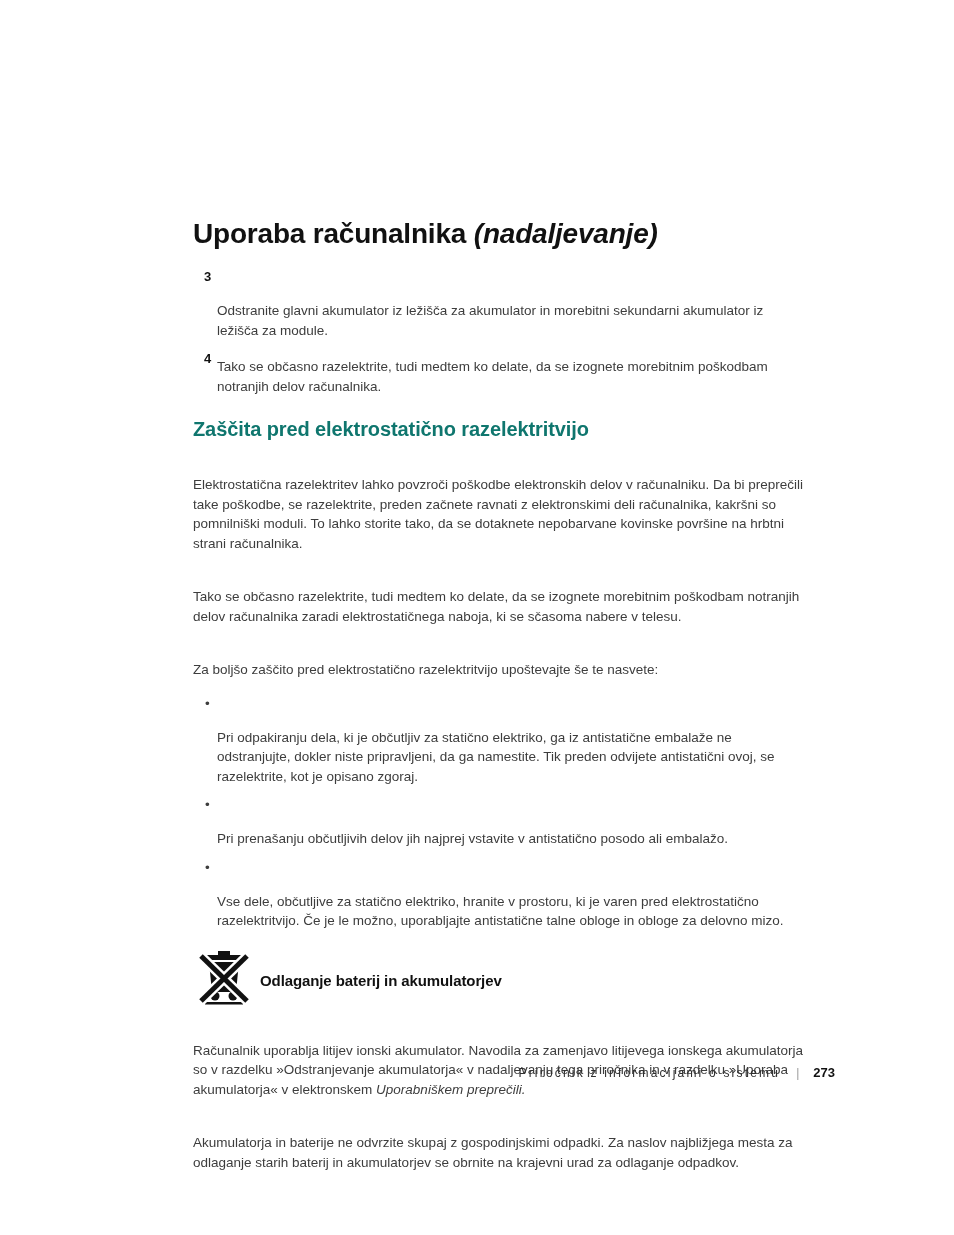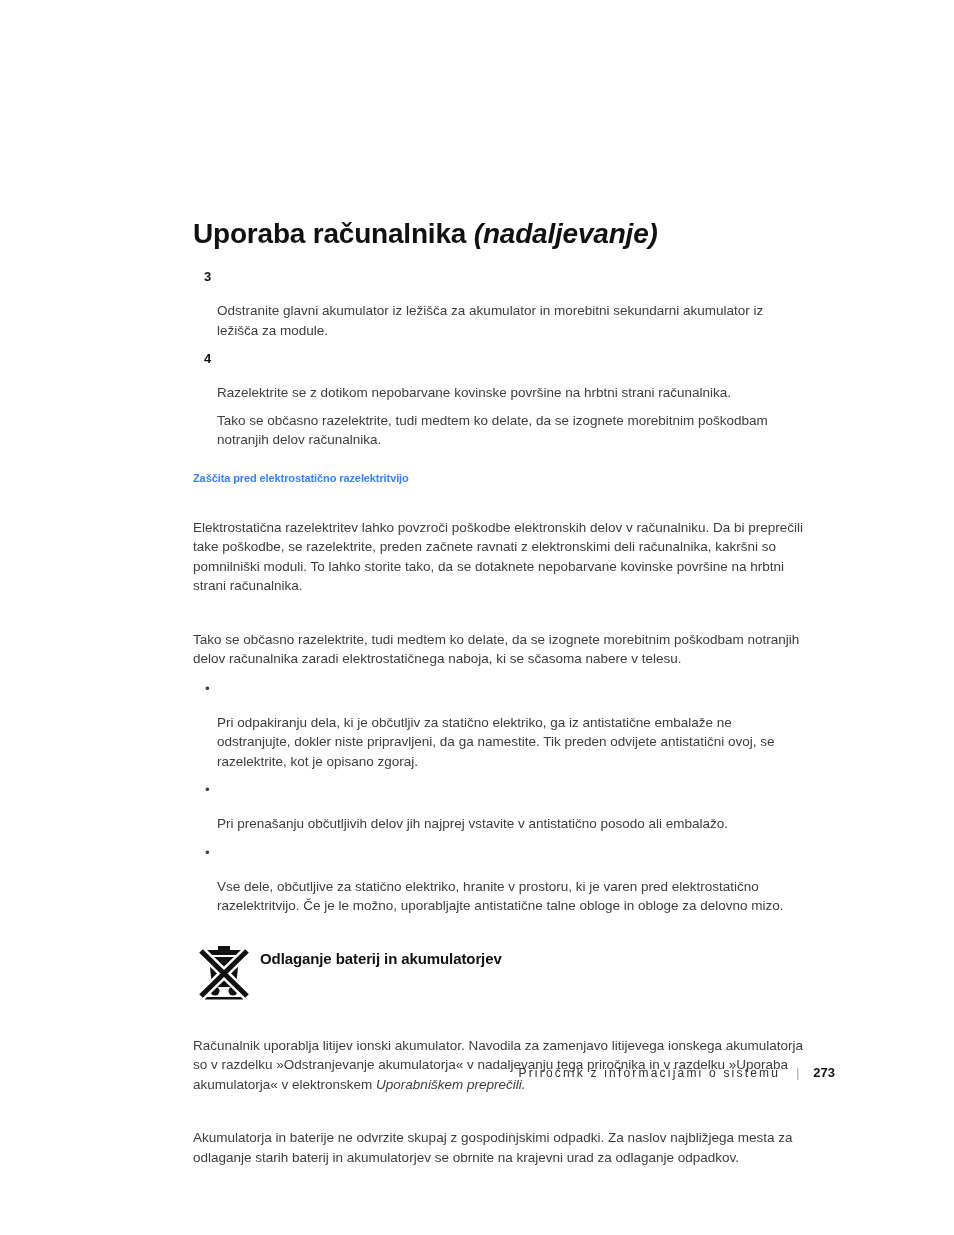--- a/index.html
+++ b/index.html
@@ -24,35 +24,35 @@
   .step { display: flex; margin-bottom: 9px; }
   .step-num {
     flex: none; width: 24px; padding-left: 11px;
     font-weight: bold; font-size: 13px; color: #111; line-height: 19.5px;
   }
   .step-body { flex: 1; }
   .body-text { font-size: 13.5px; line-height: 19.5px; color: #3d3d3d; margin-top: 34px; }
   .step-followup { margin-top: 8px; }
 
   .section-heading {
-    font-size: 11px; font-weight: bold; color: #3b82f6;
+    font-size: 20px; font-weight: bold; color: #0f766e;
     margin-top: 22px; margin-bottom: 9px; letter-spacing: -0.1px;
   }
   .para { margin-bottom: 10px; }
   .para.last { margin-bottom: 14px; }
 
   .bullets { list-style: none; margin-top: 2px; }
   .bullet { display: flex; margin-bottom: 9px; }
   .bullet-marker {
     flex: none; width: 24px; padding-left: 12px;
     font-size: 13.5px; line-height: 19.5px; color: #3d3d3d;
   }
   .bullet-text { flex: 1; }
 
-  .disposal-header { display: flex; align-items: flex-start; margin-top: 26px; margin-bottom: 16px; }
+  .disposal-header { display: flex; align-items: center; margin-top: 16px; margin-bottom: 16px; }
   .disposal-icon { flex: none; width: 50px; height: 60px; margin-left: 6px; margin-right: 11px; }
   .disposal-heading {
     font-size: 15px; font-weight: bold; color: #111; padding-top: 8px; letter-spacing: -0.1px;
   }
   .italic { font-style: italic; }
 
   .footer {
     position: absolute; top: 1065px; right: 119px;
     display: flex; align-items: center; white-space: nowrap;
   }
@@ -75,30 +75,30 @@
     <ol class="steps">
       <li class="step">
         <span class="step-num">3</span>
         <div class="step-body">
           <p class="body-text">Odstranite glavni akumulator iz ležišča za akumulator in morebitni sekundarni akumulator iz ležišča za module.</p>
         </div>
       </li>
       <li class="step">
         <span class="step-num">4</span>
         <div class="step-body">
-          <p class="body-text">Razelektrite se z dotikom nepobarvane kovinske površine na hrbtni strani računalnika.</p>
           <p class="body-text step-followup">Tako se občasno razelektrite, tudi medtem ko delate, da se izognete morebitnim poškodbam notranjih delov računalnika.</p>
         </div>
       </li>
     </ol>
 
     <h2 class="section-heading">Zaščita pred elektrostatično razelektritvijo</h2>
 
     <p class="body-text para">Elektrostatična razelektritev lahko povzroči poškodbe elektronskih delov v računalniku. Da bi preprečili take poškodbe, se razelektrite, preden začnete ravnati z elektronskimi deli računalnika, kakršni so pomnilniški moduli. To lahko storite tako, da se dotaknete nepobarvane kovinske površine na hrbtni strani računalnika.</p>
     <p class="body-text para">Tako se občasno razelektrite, tudi medtem ko delate, da se izognete morebitnim poškodbam notranjih delov računalnika zaradi elektrostatičnega naboja, ki se sčasoma nabere v telesu.</p>
+    <p class="body-text para last">Za boljšo zaščito pred elektrostatično razelektritvijo upoštevajte še te nasvete:</p>
 
     <ul class="bullets">
       <li class="bullet">
         <span class="bullet-marker">•</span>
         <p class="body-text bullet-text">Pri odpakiranju dela, ki je občutljiv za statično elektriko, ga iz antistatične embalaže ne odstranjujte, dokler niste pripravljeni, da ga namestite. Tik preden odvijete antistatični ovoj, se razelektrite, kot je opisano zgoraj.</p>
       </li>
       <li class="bullet">
         <span class="bullet-marker">•</span>
         <p class="body-text bullet-text">Pri prenašanju občutljivih delov jih najprej vstavite v antistatično posodo ali embalažo.</p>
       </li>

